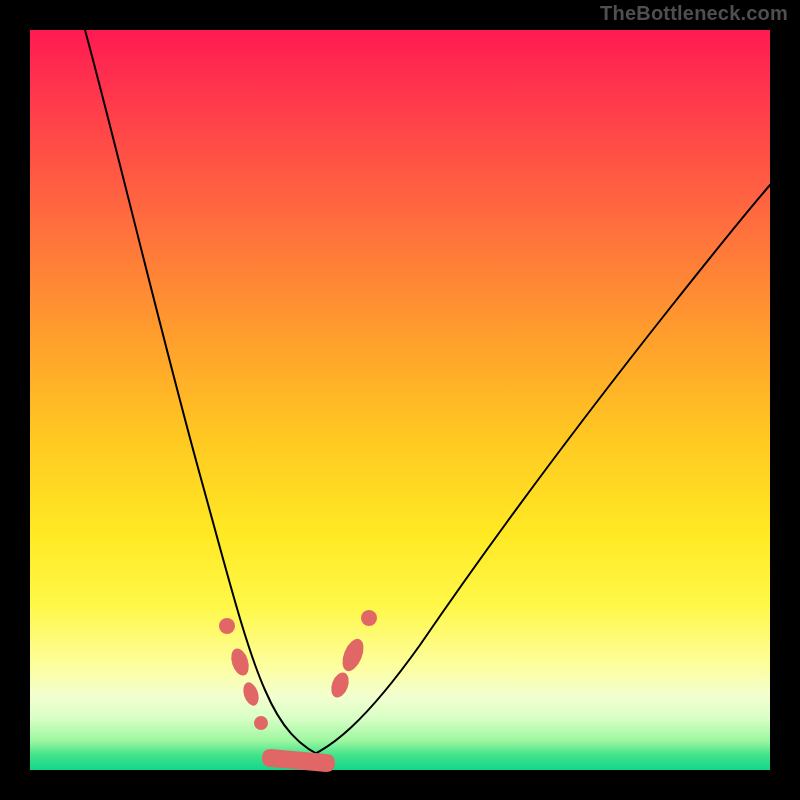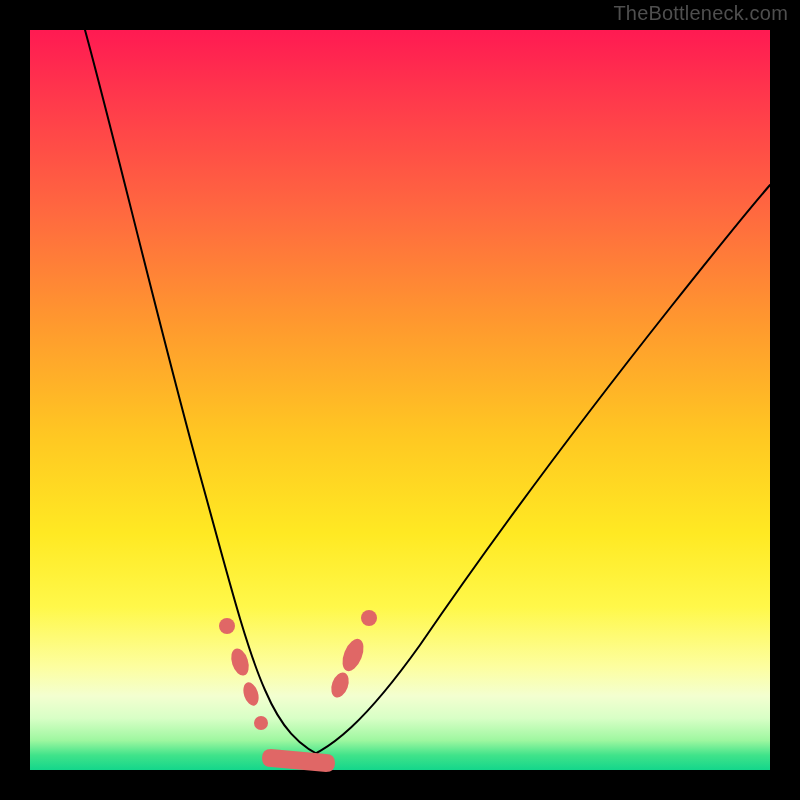--- a/index.html
+++ b/index.html
@@ -11,21 +11,21 @@
     font-family: Arial, Helvetica, sans-serif;
     overflow: hidden;
   }
   .watermark {
     position: absolute;
     top: 2px;
     right: 12px;
     font-size: 20px;
     color: #4f4f4f;
     letter-spacing: 0.2px;
-    font-weight: 400;
+    font-weight: 700;
     z-index: 10;
   }
   .plot-frame {
     position: absolute;
     left: 30px;
     top: 30px;
     width: 740px;
     height: 740px;
     background: #000;
   }

